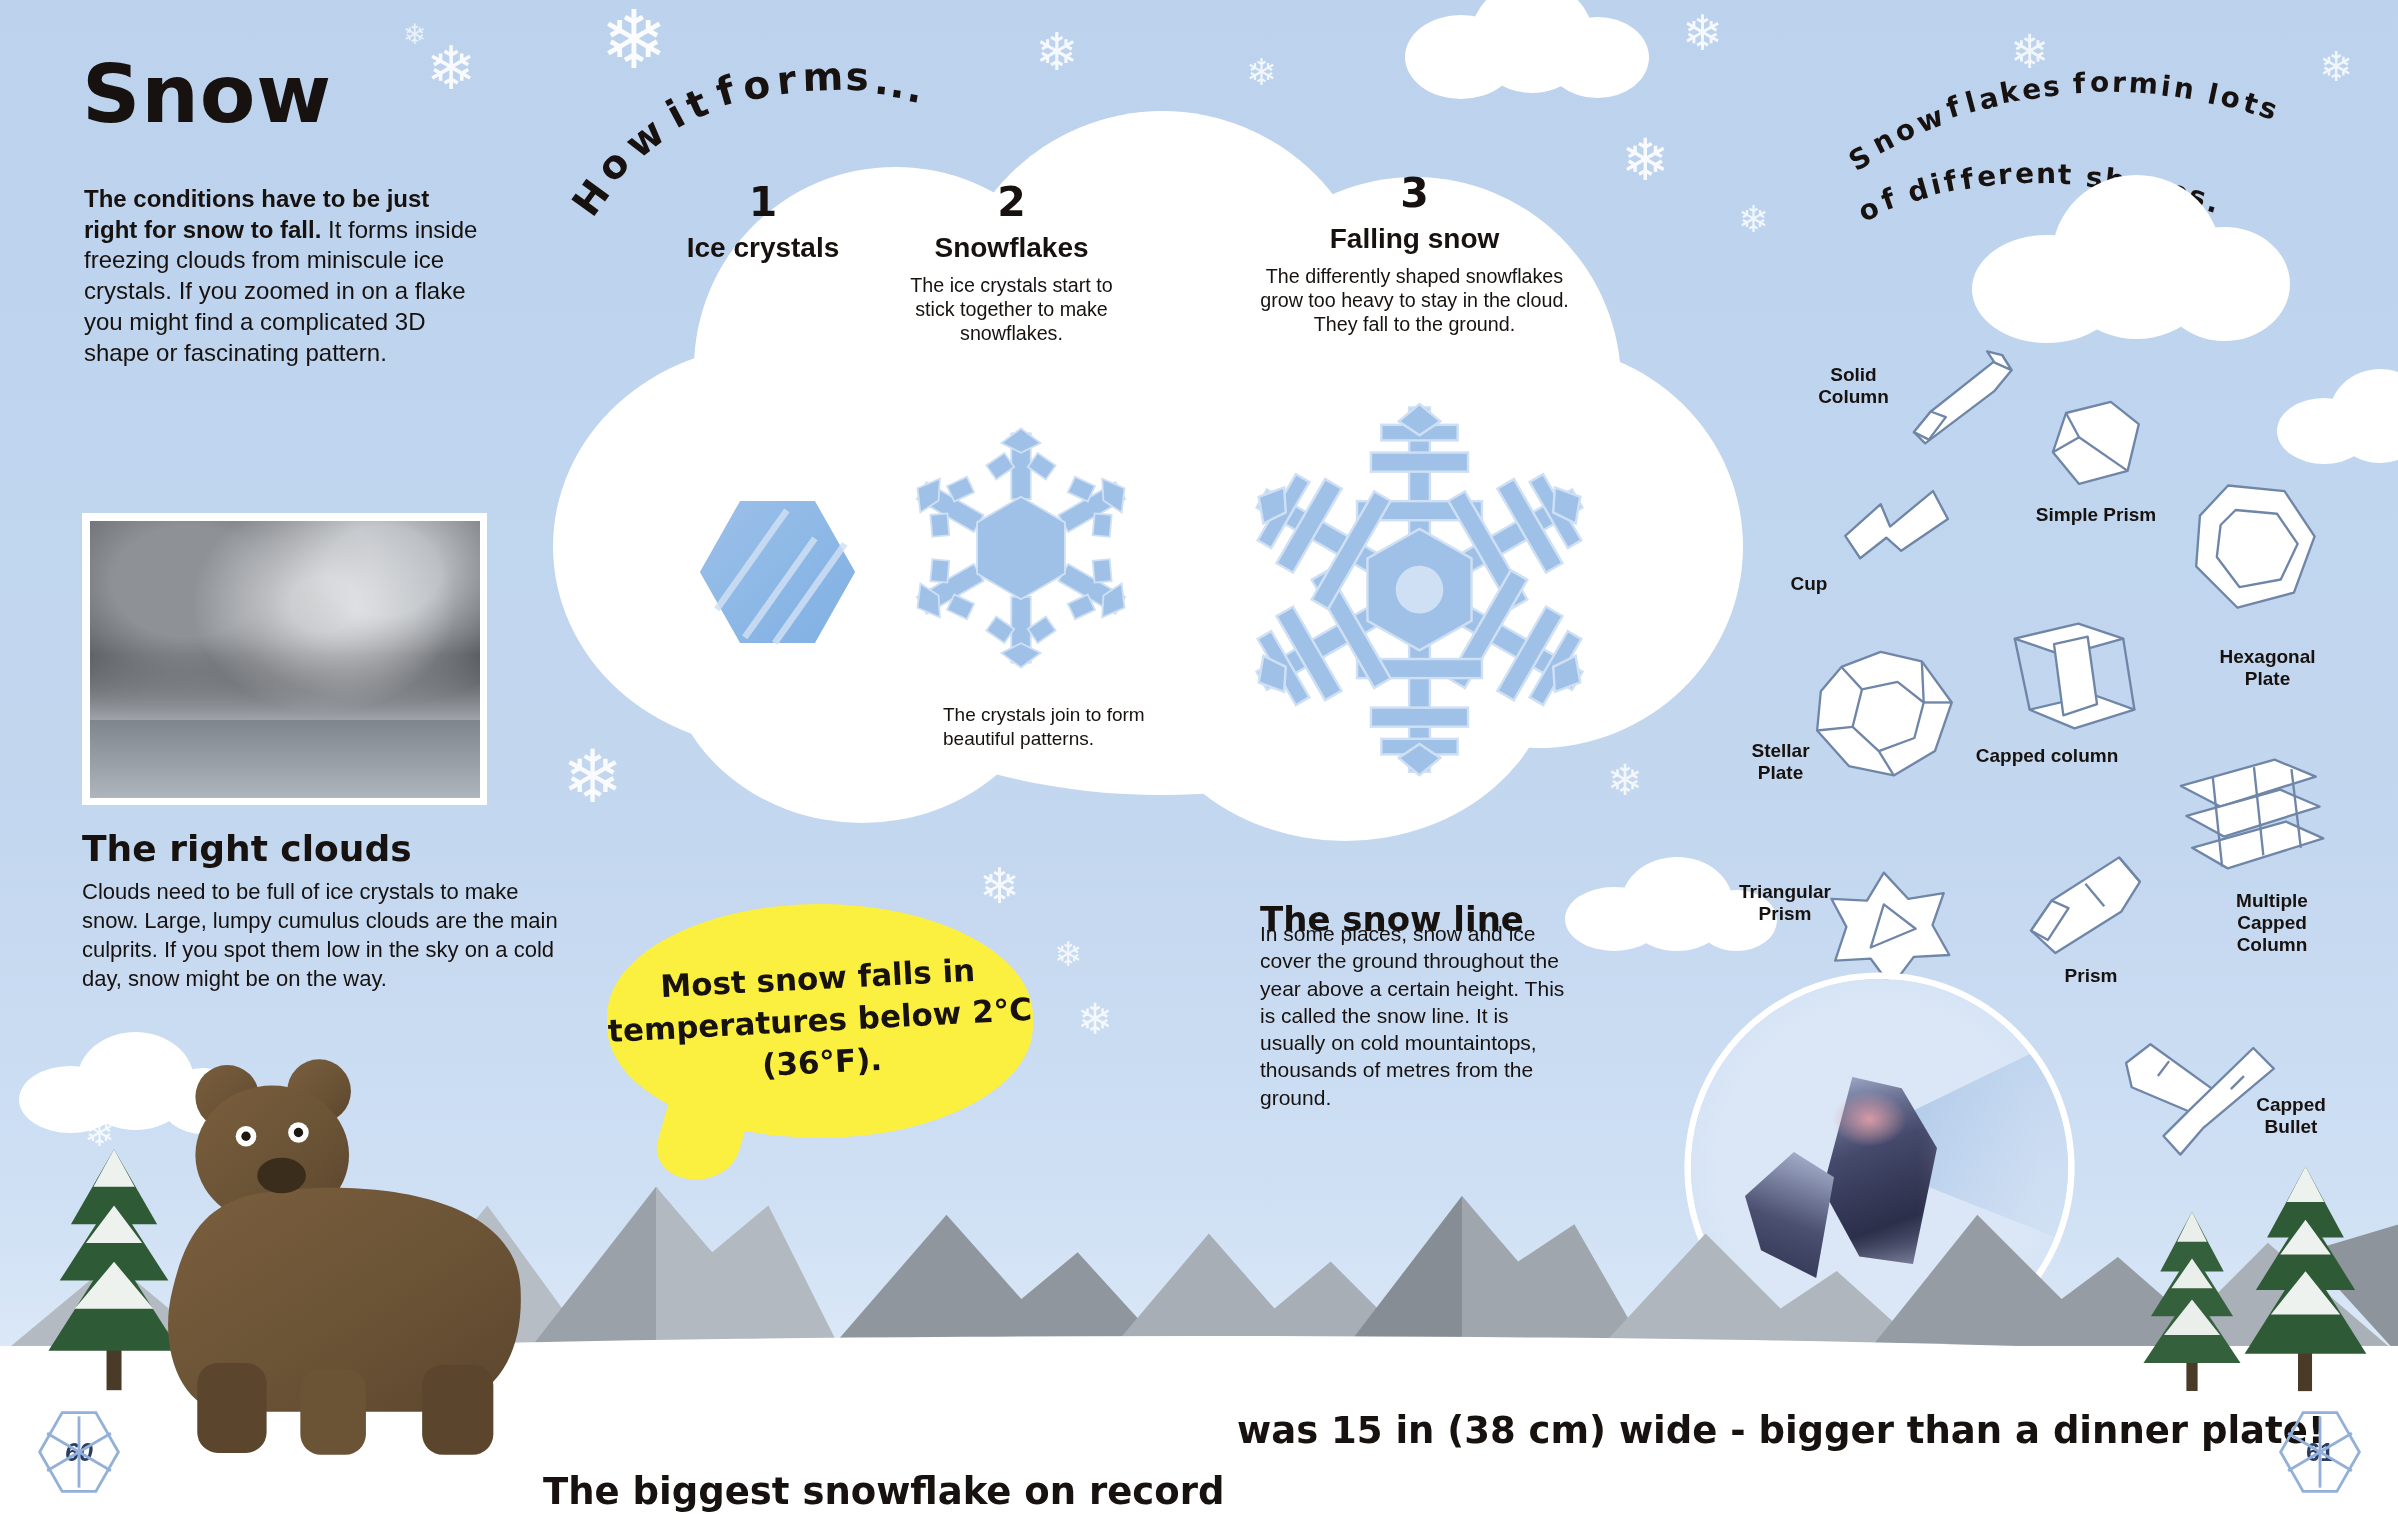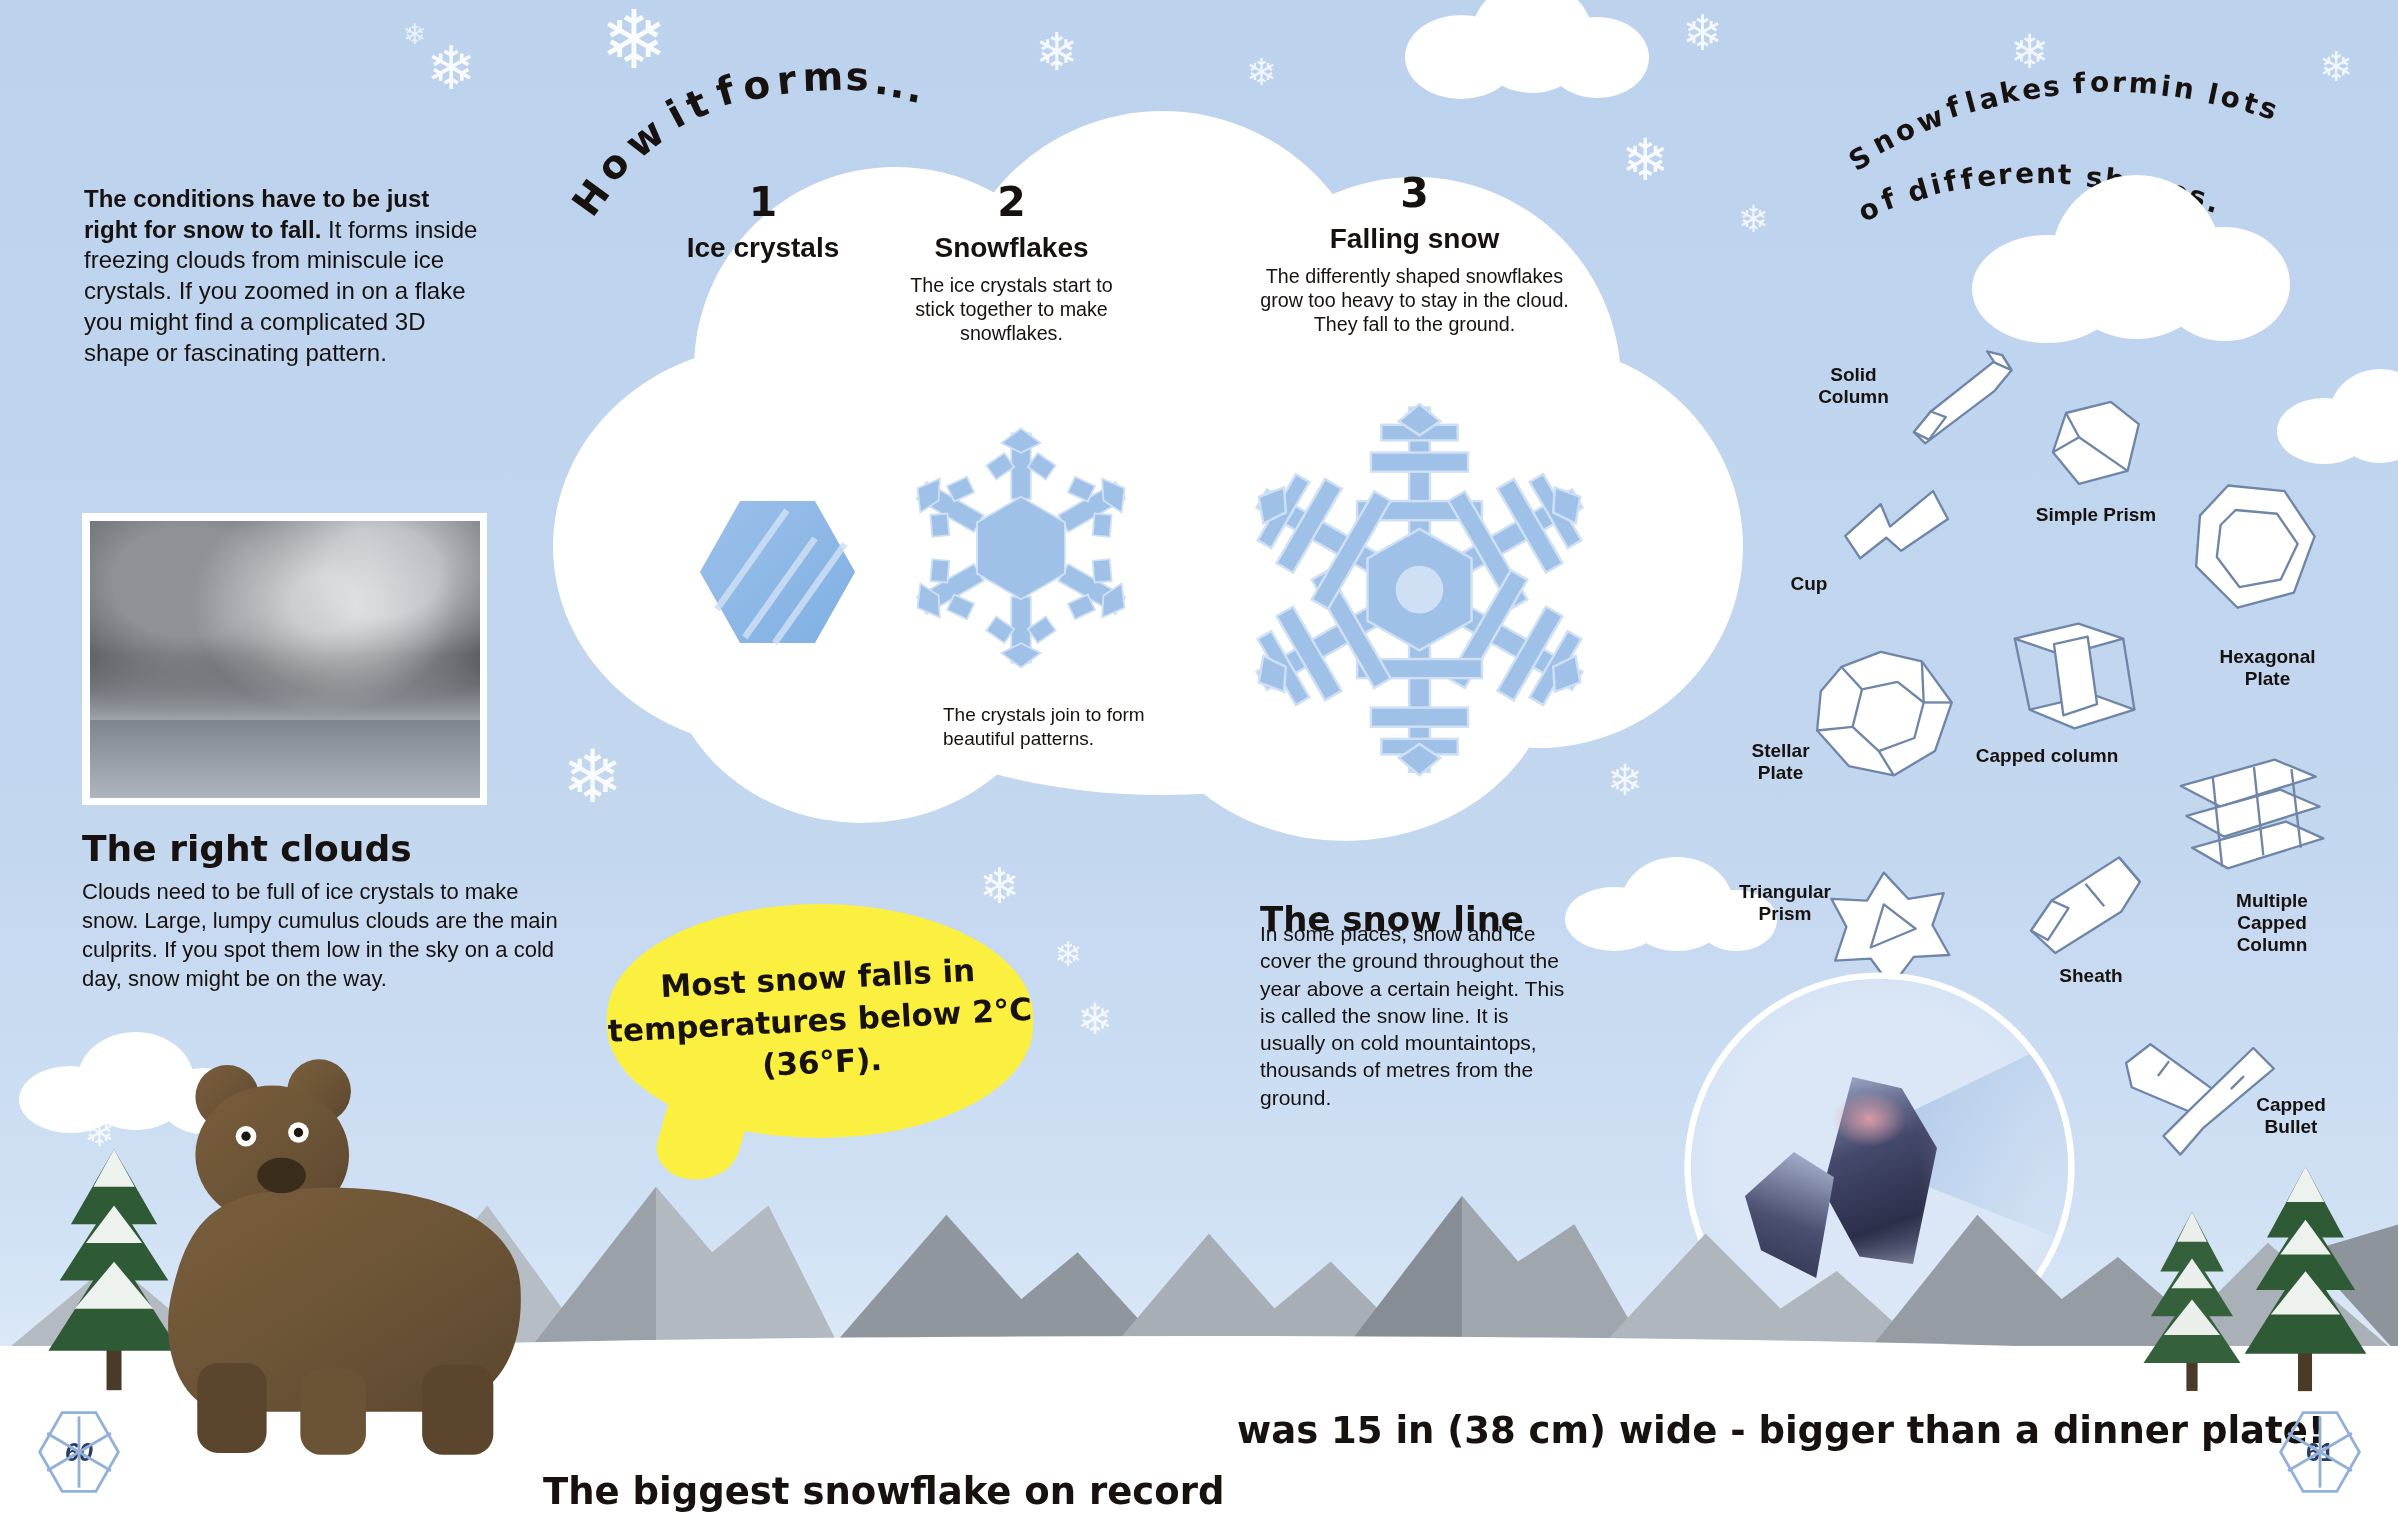--- a/index.html
+++ b/index.html
@@ -255,20 +255,21 @@
     <i style="left:0;    top:234px; width:440px; height:403px;"></i>
     <i style="left:141px;top:56px;  width:403px; height:403px;"></i>
     <i style="left:394px;top:0px;   width:431px; height:431px;"></i>
     <i style="left:656px;top:66px;  width:412px; height:412px;"></i>
     <i style="left:778px;top:234px; width:412px; height:403px;"></i>
     <i style="left:234px;top:281px; width:750px; height:403px;"></i>
     <i style="left:112px;top:356px; width:394px; height:356px;"></i>
     <i style="left:581px;top:365px; width:422px; height:365px;"></i>
   </div>
 
+  <div id="title">Snow</div>
 
   <div id="intro">
     <span class="lead">The conditions have to be just right for snow to fall.</span><span> It forms inside freezing clouds from miniscule ice crystals. If you zoomed in on a flake you might find a complicated 3D shape or fascinating pattern.</span>
   </div>
 
   <div class="photo-frame">
     <div class="photo-inner"></div>
   </div>
 
   <div id="clouds-head">The right clouds</div>
@@ -504,21 +505,21 @@
 
   <svg class="abs" style="left:2014px; top:848px;" width="141" height="122" viewBox="0 0 150 130">
     <g fill="#ffffff" stroke="#6f86a8" stroke-width="2.5" stroke-linejoin="round">
       <polygon points="18,88 40,56 112,10 134,36 114,68 44,112"></polygon>
       <polygon points="18,88 40,56 58,64 36,98"></polygon>
       <polyline points="112,10 134,36" fill="none"></polyline>
       <polyline points="76,38 96,62" fill="none"></polyline>
     </g>
   </svg>
   <div class="shape-label" style="left:2035px; top:965px; width:112px;">
-    <span>Sheath</span>
+    <span>Prism</span>
   </div>
 
   <svg class="abs" style="left:2113px; top:1031px;" width="173" height="150" viewBox="0 0 185 160">
     <g fill="#ffffff" stroke="#6f86a8" stroke-width="2.5" stroke-linejoin="round">
       <polygon points="14,34 40,14 112,66 96,92 20,60"></polygon>
       <polygon points="150,18 172,40 96,104 72,132 54,112 80,86"></polygon>
       <polyline points="60,32 48,48" fill="none"></polyline>
       <polyline points="140,48 126,62" fill="none"></polyline>
     </g>
   </svg>

